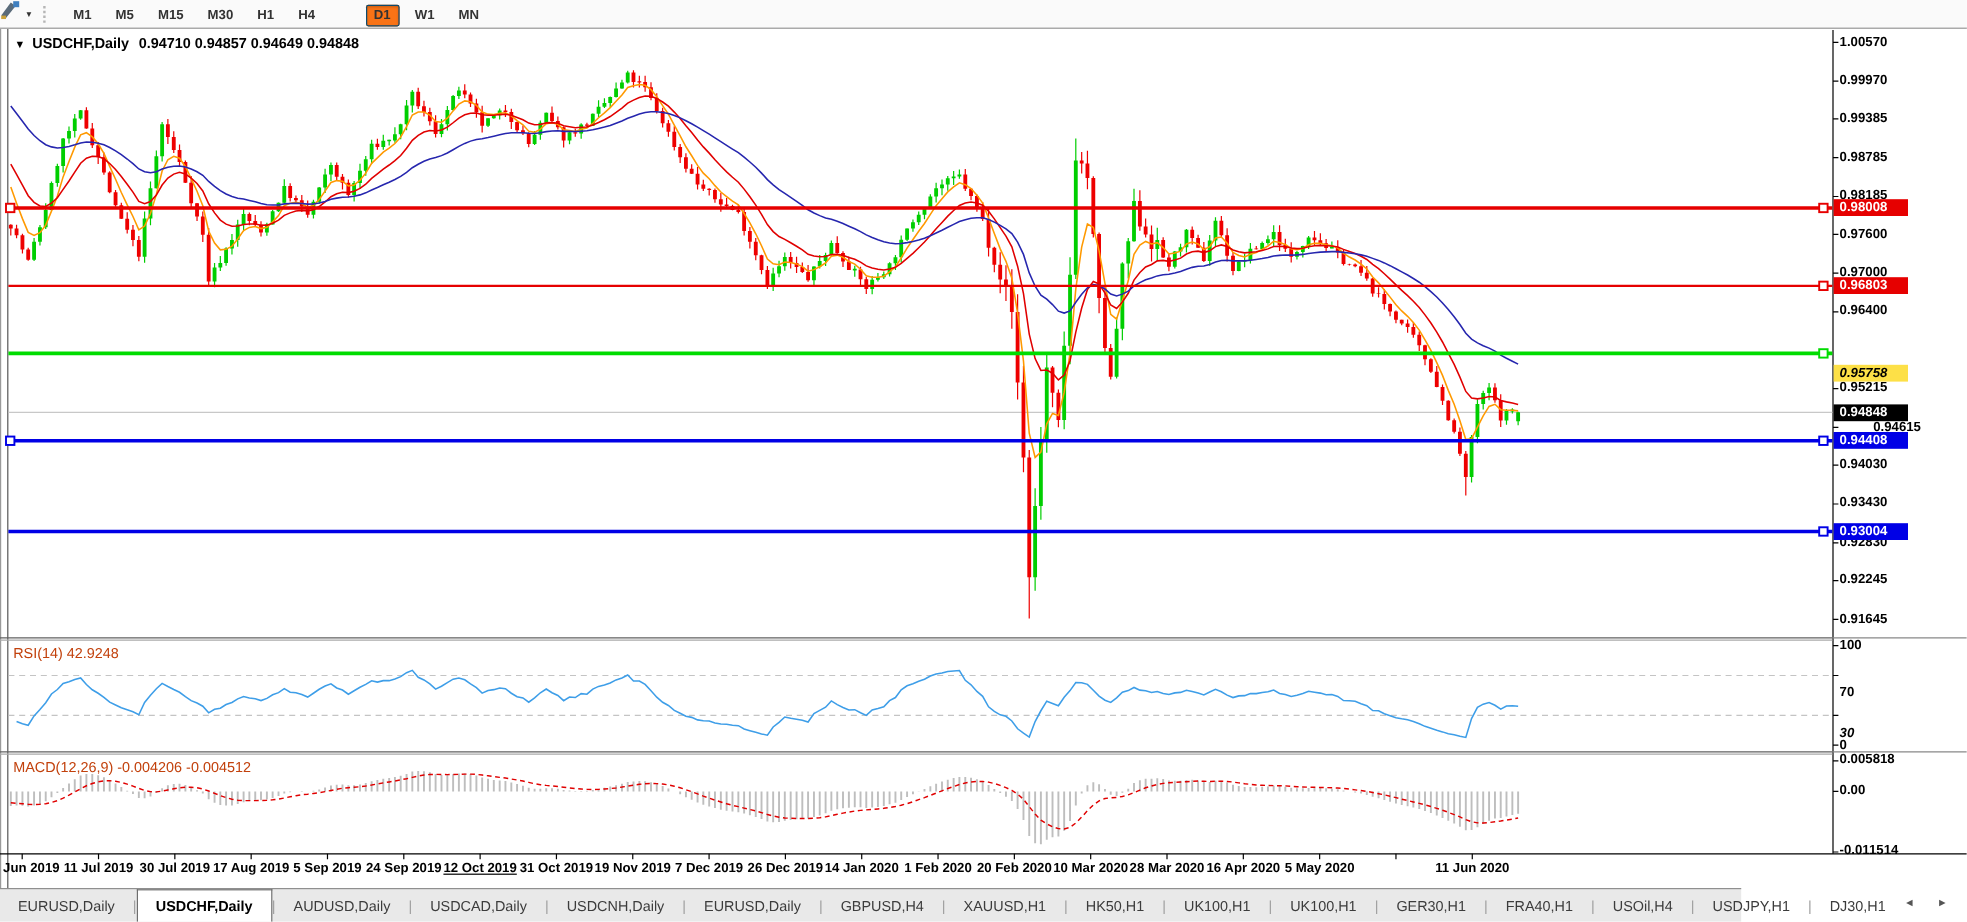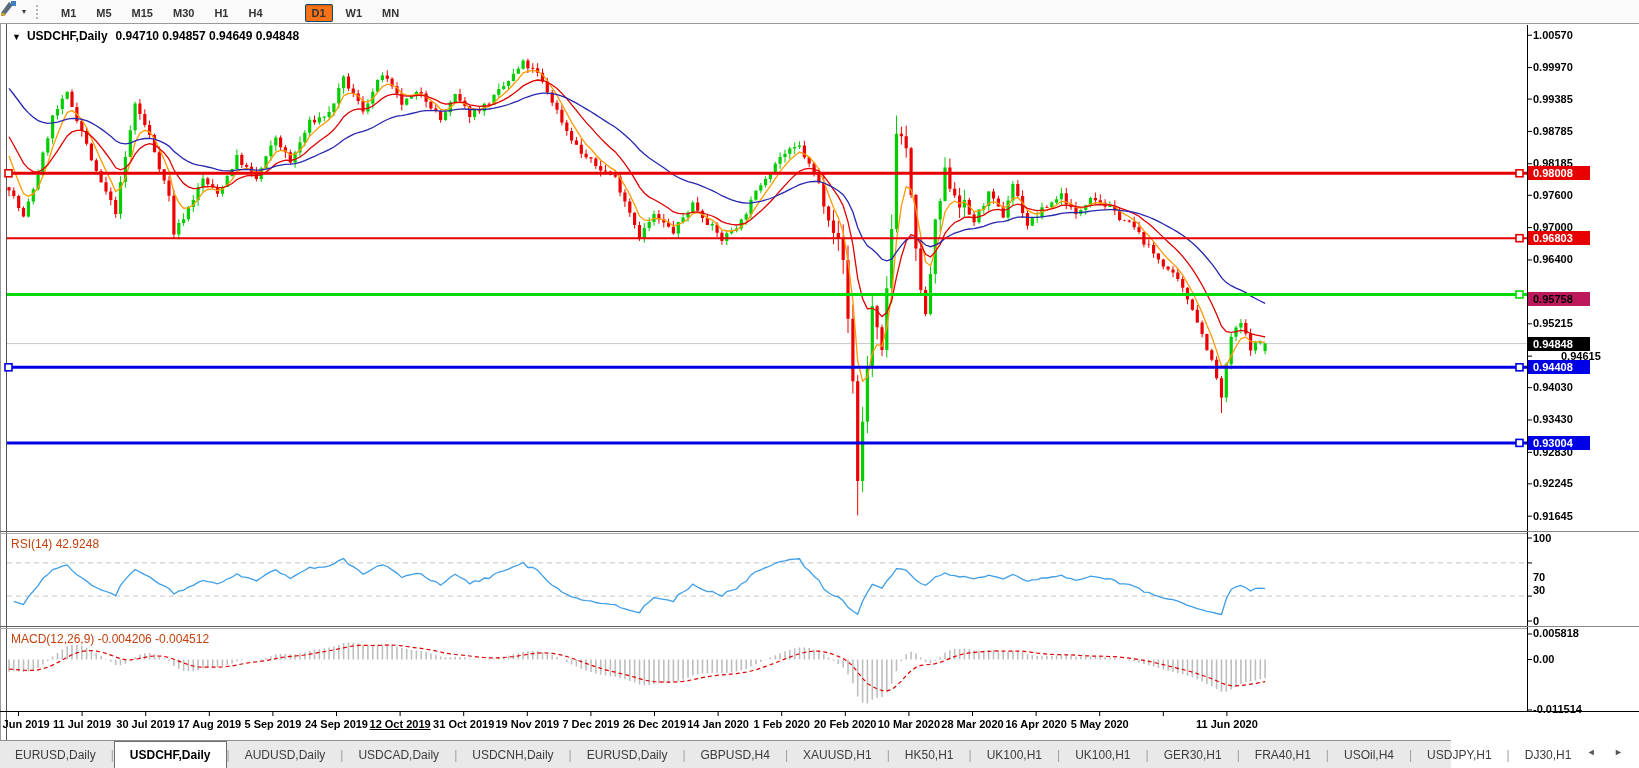--- a/index.html
+++ b/index.html
@@ -152,28 +152,28 @@
       <div class="plabel" style="top: 253.448px;">0.96400</div>
       <div class="plabel" style="top: 317.304px;">0.95215</div>
       <div class="plabel" style="top: 349.636px; padding-left: 28px;">0.94615</div>
       <div class="plabel" style="top: 381.16px;">0.94030</div>
       <div class="plabel" style="top: 413.493px;">0.93430</div>
       <div class="plabel" style="top: 445.825px;">0.92830</div>
       <div class="plabel" style="top: 477.349px;">0.92245</div>
       <div class="plabel" style="top: 509.681px;">0.91645</div>
       <div class="plabel" style="top: 531.5px;">100</div>
       <div class="plabel" style="top: 571px; text-align: center;">70</div>
-      <div class="plabel" style="top: 584px;">30</div>
+      <div class="plabel" style="top: 605px; font-style: italic;">30</div>
       <div class="plabel" style="top: 614.5px;">0</div>
       <div class="plabel" style="top: 627.488px;">0.005818</div>
       <div class="plabel" style="top: 653px;">0.00</div>
       <div class="plabel" style="top: 703.489px;">-0.011514</div>
       <div class="badge" style="top: 166.297px; background: rgb(230, 0, 0); color: rgb(255, 255, 255);">0.98008</div>
       <div class="badge" style="top: 231.231px; background: rgb(230, 0, 0); color: rgb(255, 255, 255);">0.96803</div>
-      <div class="badge" style="top: 292px; background: #be185d; color: rgb(0, 0, 0);">0.95758</div>
+      <div class="badge" style="top: 304px; background: #fde047; color: rgb(0, 0, 0); font-style: italic;">0.95758</div>
       <div class="badge" style="top: 336.581px; background: rgb(0, 0, 0); color: rgb(255, 255, 255);">0.94848</div>
       <div class="badge" style="top: 360.291px; background: rgb(0, 0, 230); color: rgb(255, 255, 255);">0.94408</div>
       <div class="badge" style="top: 435.948px; background: rgb(0, 0, 230); color: rgb(255, 255, 255);">0.93004</div>
     </div>
   <div id="datescale">
       <div class="dlabel" style="left: 18.5px;">22 Jun 2019</div>
       <div class="dlabel" style="left: 82.1px;">11 Jul 2019</div>
       <div class="dlabel" style="left: 145.7px;">30 Jul 2019</div>
       <div class="dlabel" style="left: 209.3px;">17 Aug 2019</div>
       <div class="dlabel" style="left: 272.9px;">5 Sep 2019</div>

